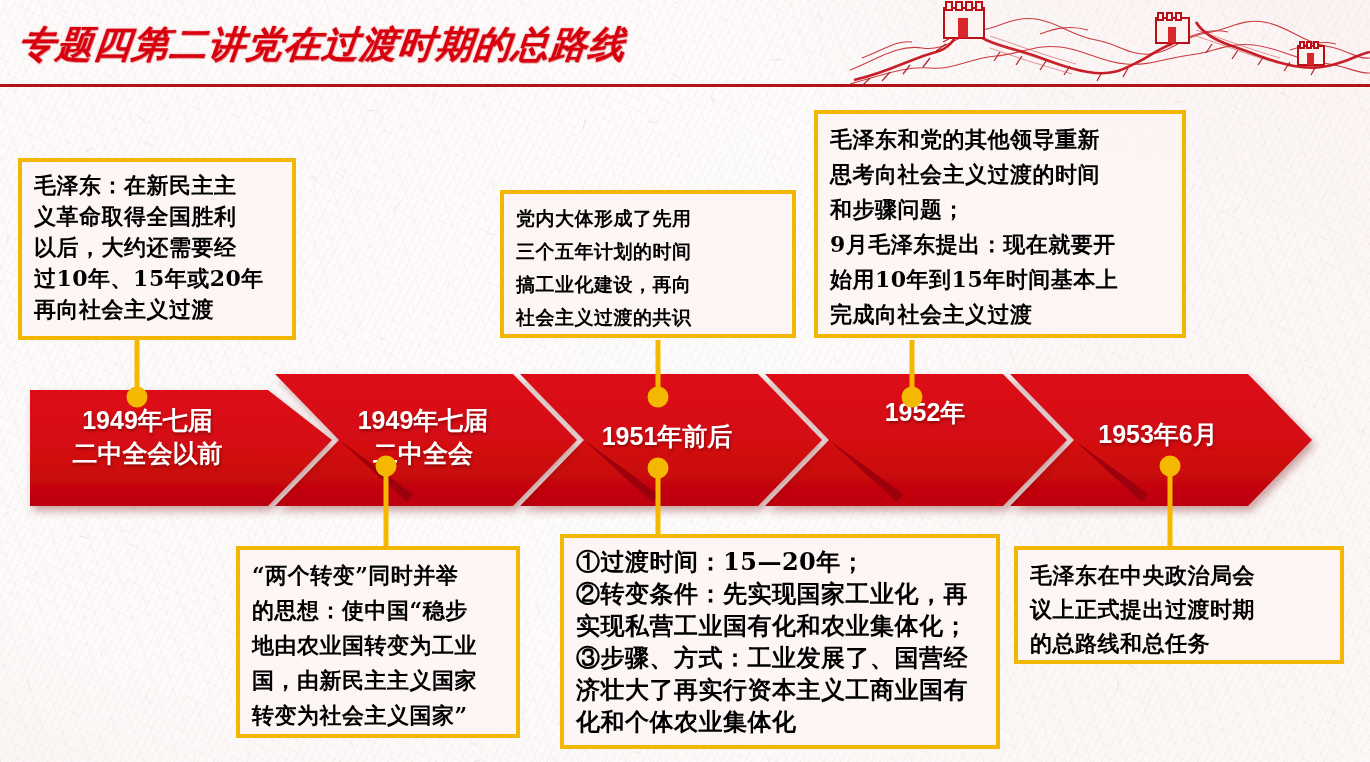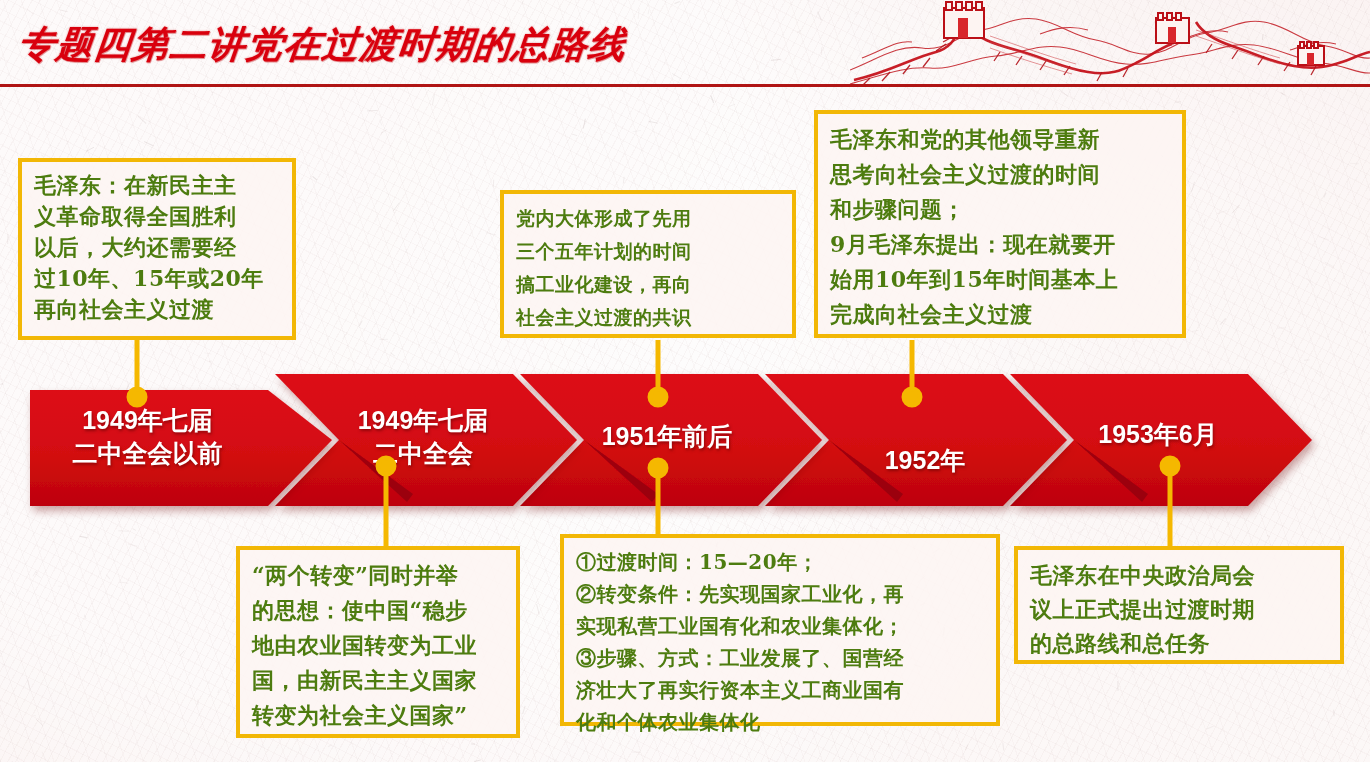--- a/index.html
+++ b/index.html
@@ -64,21 +64,21 @@
     pointer-events:none;
   }
 
   
   .callout{
     position:absolute;z-index:8;
     border:4px solid #f2b705;
     background:rgba(253,245,243,.88);
     box-sizing:border-box;
     padding:8px 10px 6px 12px;
-    color:#4d7c0f;
+    color:#000000;
     font-family:"DejaVu Serif","Liberation Serif",serif;
     font-weight:700;
     letter-spacing:.5px;
     white-space:pre-line;
   }
 
   
   #connectors{position:absolute;inset:0;z-index:7;pointer-events:none;}
 </style>
 </head>
@@ -634,21 +634,21 @@
   <g filter="url(#softShadow)">
     <path d="M30 30 L268 30 L332 80 L268 146 L30 146 Z" fill="url(#gRed)"></path>
   </g>
 </svg>
 
 <div class="arrow-label" style="left:40px;top:404px;width:215px;">1949年七届
 二中全会以前</div>
 <div class="arrow-label" style="left:318px;top:404px;width:210px;">1949年七届
 二中全会</div>
 <div class="arrow-label" style="left:572px;top:420px;width:190px;">1951年前后</div>
-<div class="arrow-label" style="left:840px;top:444px;width:170px;">1952年</div>
+<div class="arrow-label" style="left:840px;top:396px;width:170px;">1952年</div>
 <div class="arrow-label" style="left:1068px;top:418px;width:180px;">1953年6月</div>
 
 <svg id="connectors" viewBox="0 0 1370 762" preserveAspectRatio="none">
   <g stroke="#f5b800" stroke-width="5" fill="#f5b800">
     <g>
       <line x1="137" y1="340" x2="137" y2="396"></line>
         <circle cx="137" cy="397" r="8"></circle>
     </g>
     <g>
       <line x1="386" y1="466" x2="386" y2="546"></line>
@@ -690,21 +690,21 @@
 9月毛泽东提出：现在就要开
 始用10年到15年时间基本上
 完成向社会主义过渡</div>
 
 <div class="callout" style="left:236px;top:546px;width:284px;height:192px;font-size:22px;line-height:35px;">“两个转变”同时并举
 的思想：使中国“稳步
 地由农业国转变为工业
 国，由新民主主义国家
 转变为社会主义国家”</div>
 
-<div class="callout" style="left:560px;top:534px;width:440px;height:192px;font-size:20px;line-height:32px;">①过渡时间：15—20年；
+<div class="callout" style="left:560px;top:534px;width:440px;height:215px;font-size:24px;line-height:32px;">①过渡时间：15—20年；
 ②转变条件：先实现国家工业化，再
 实现私营工业国有化和农业集体化；
 ③步骤、方式：工业发展了、国营经
 济壮大了再实行资本主义工商业国有
 化和个体农业集体化</div>
 
 <div class="callout" style="left:1014px;top:546px;width:330px;height:118px;font-size:22px;line-height:34px;">毛泽东在中央政治局会
 议上正式提出过渡时期
 的总路线和总任务</div>
 

